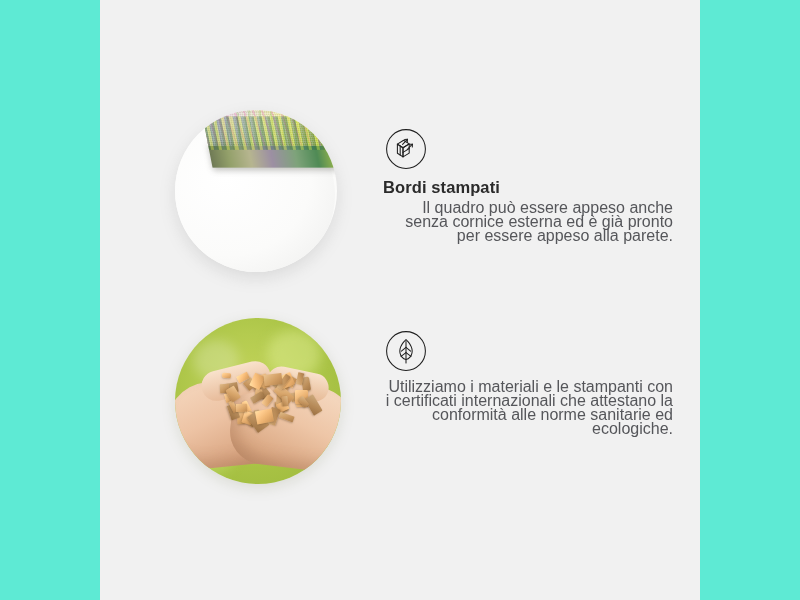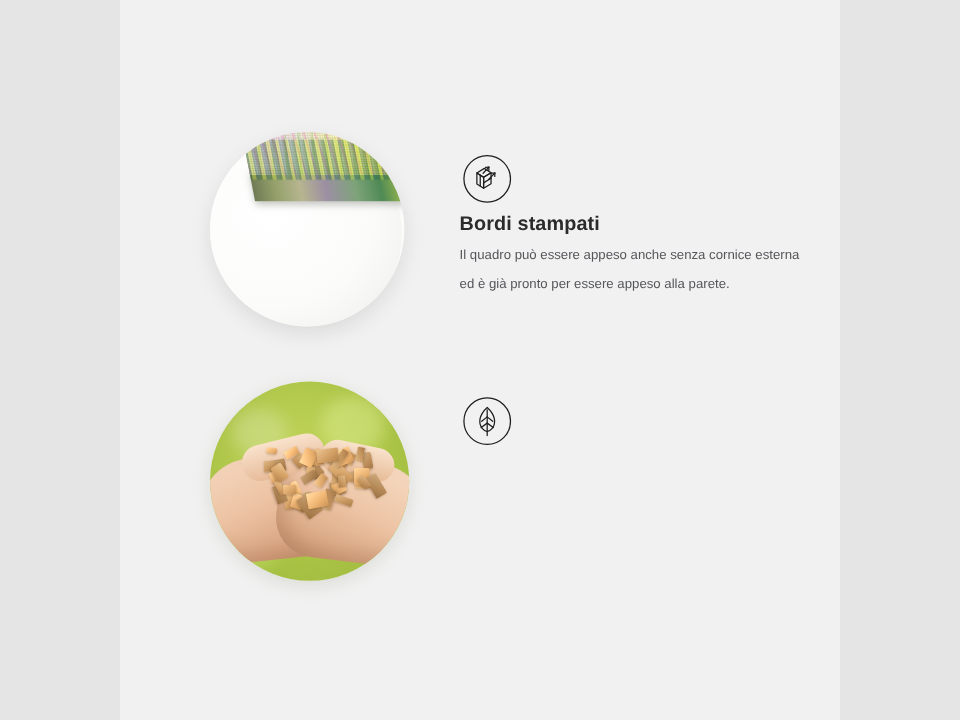--- a/index.html
+++ b/index.html
@@ -11,21 +11,21 @@
     height: 600px;
     background: #ffffff;
     font-family: "Liberation Sans", sans-serif;
     overflow: hidden;
   }
 
   #page {
     position: relative;
     width: 800px;
     height: 600px;
-    background: #e5e5e5;
+    background: #5eead4;
     text-decoration: underline;
   }
 
   
   #content-panel {
     position: absolute;
     left: 100px;
     top: 0;
     width: 600px;
     height: 600px;
@@ -237,23 +237,24 @@
 
   .feature-title {
     margin: 0 0 4px 0;
     font-size: 16.5px;
     font-weight: bold;
     color: #2b2b2b;
     letter-spacing: 0.1px;
   }
   .feature-desc {
     margin: 0;
-    font-size: 11px;
-    line-height: 24px;
+    font-size: 16px;
+    line-height: 14px;
     color: #55565a;
+    text-align: right;
   }
 </style>
 </head>
 <body>
 
 <div id="page">
 
   <div id="content-panel">
 
     <div class="feature-block" id="feature-block-1">
@@ -365,18 +366,19 @@
             <path d="M21 11.5 L21 33.0"></path>
             <path d="M21 17.4 L16.4 21.1"></path>
             <path d="M21 17.4 L25.6 21.1"></path>
             <path d="M21 22.6 L16.0 26.3"></path>
             <path d="M21 22.6 L26.0 26.3"></path>
           </g>
         </svg>
       </div>
 
       <div class="feature-text" id="text-eco">
+        <p class="feature-desc">Utilizziamo i materiali e le stampanti con i certificati internazionali che attestano la conformità alle norme sanitarie ed ecologiche.</p>
       </div>
 
     </div>
 
   </div>
 </div>
 
 </body></html>

